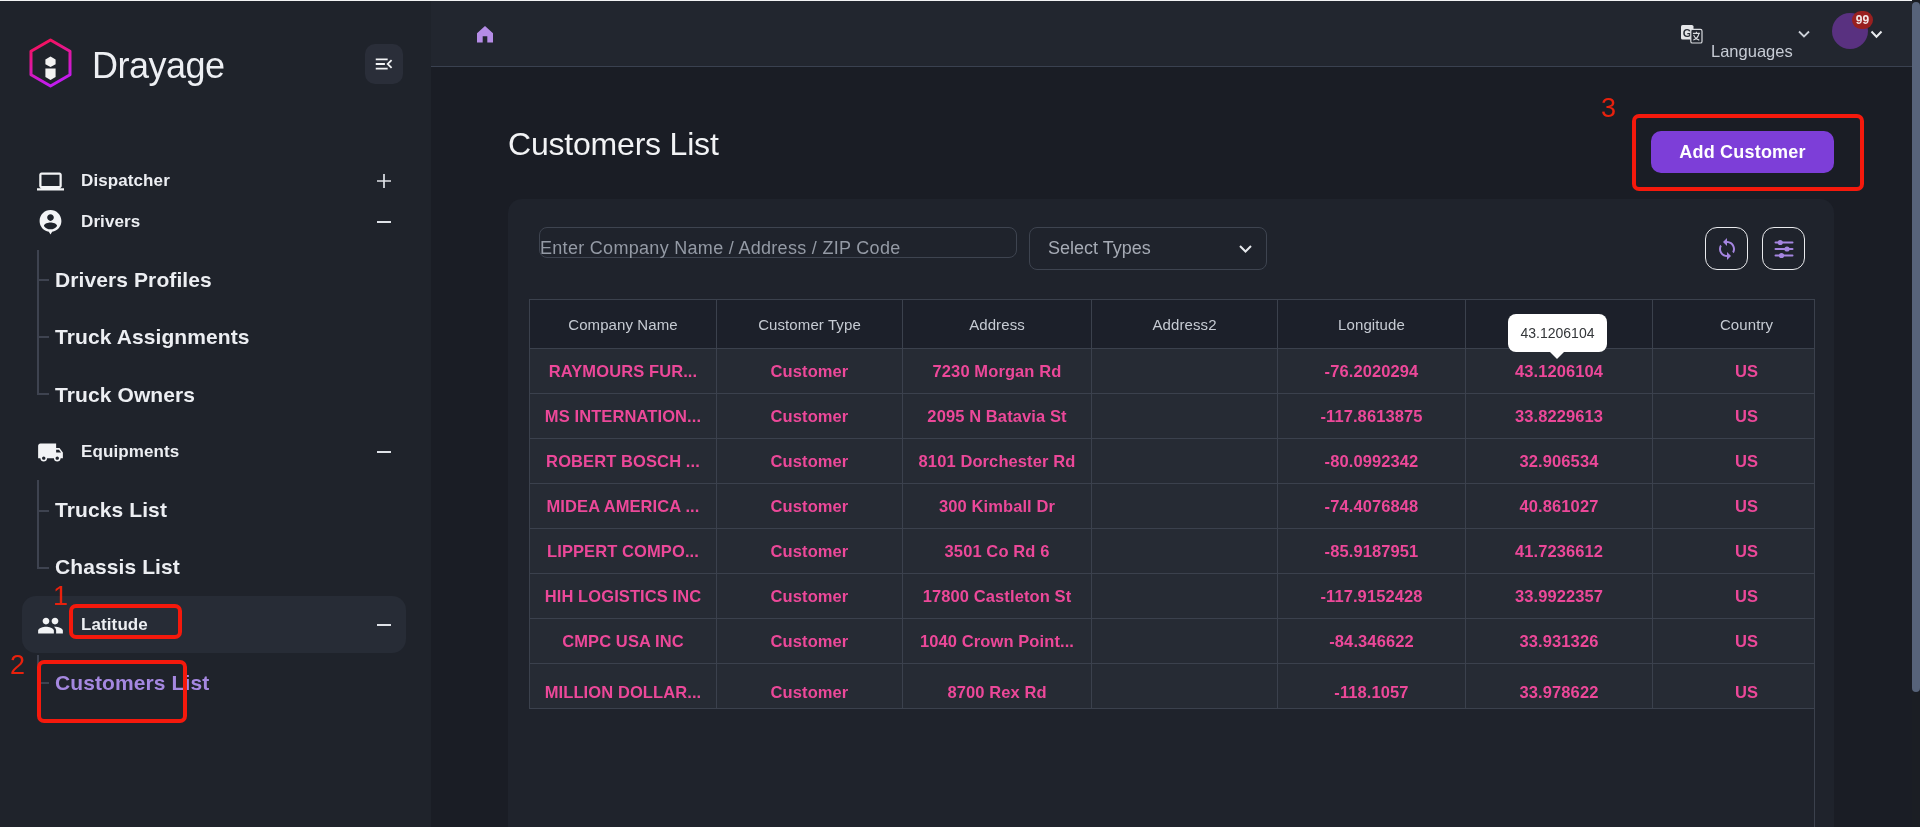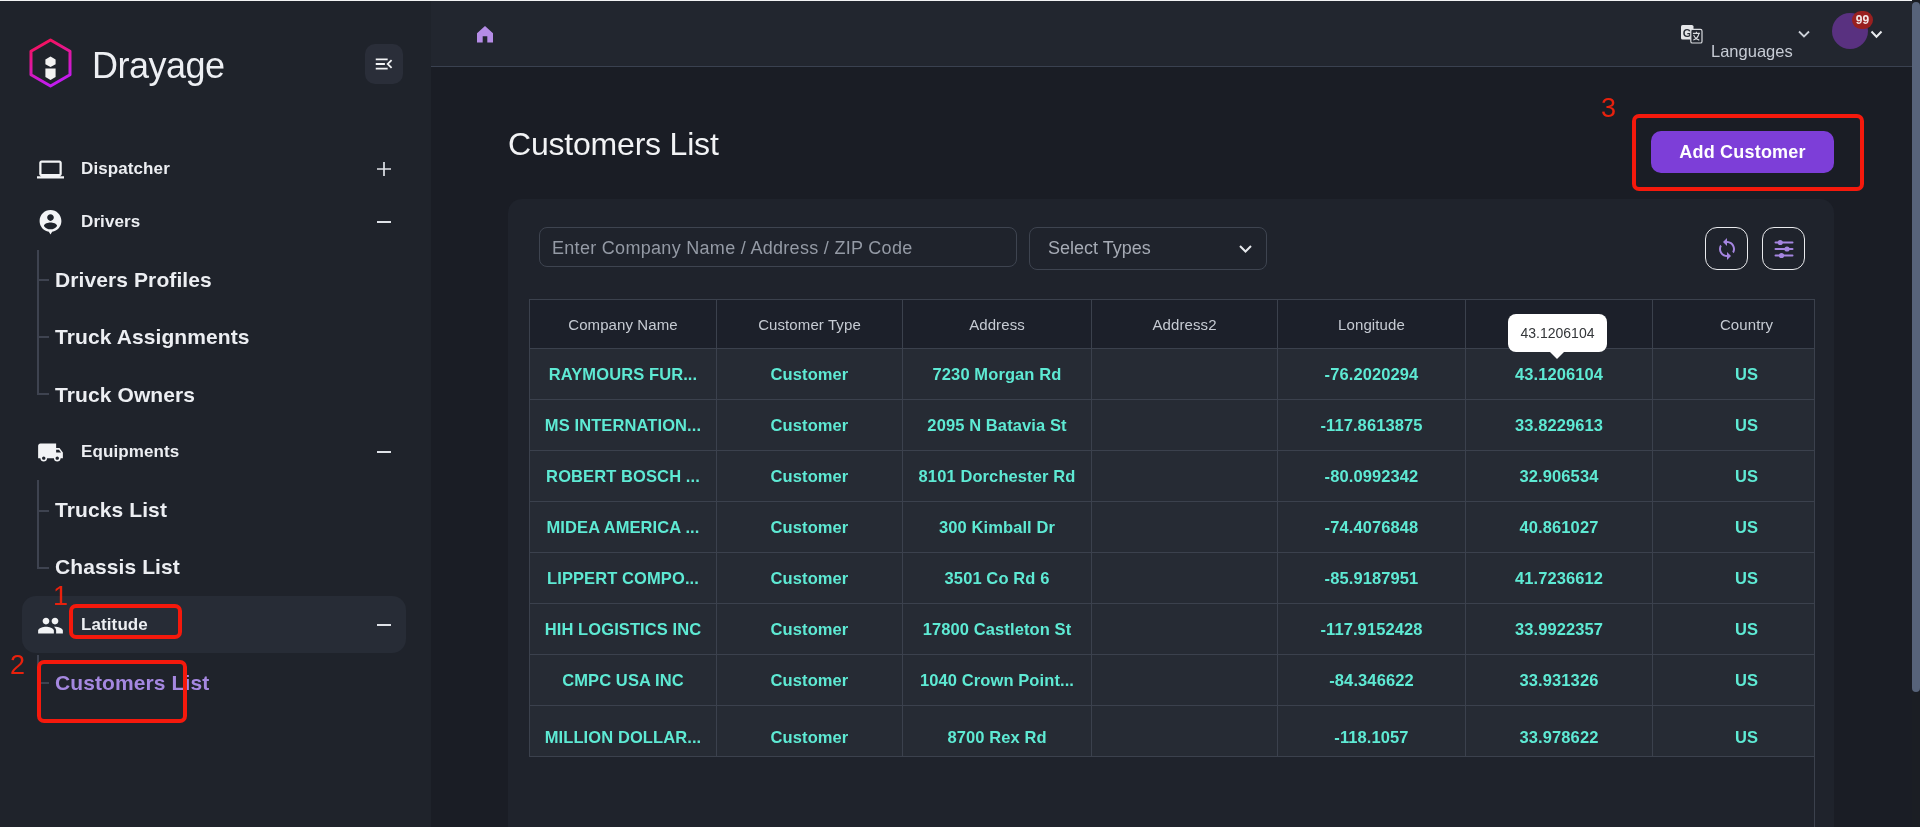--- a/index.html
+++ b/index.html
@@ -34,34 +34,34 @@
 #translate { left:1681px; top:24px; }
 #langs { left:1711px; top:24.5px; font-size:16.5px; color:#c6cbd4;margin-top:17px; }
 #langchev { left:1797px; top:30px; }
 #avatar { left:1832px; top:13px; width:36px; height:36px; border-radius:50%; background:#593180; }
 #badge { left:1852px; top:11px; width:21px; height:18px; border-radius:9px; background:#992020; color:#f2e7e7; font-size:12px; font-weight:700; text-align:center; line-height:18px; z-index:6; }
 #avchev { left:1870px; top:30px; }
 
 #h1 { left:508px; top:126px; font-size:32px; font-weight:500; color:#f2f3f5; letter-spacing:-0.2px; }
 #addbtn { left:1651px; top:131px; width:183px; height:42px; background:#7d3ed8; border-radius:10px; color:#fff; font-size:18px; font-weight:700; text-align:center; line-height:42px; letter-spacing:0.2px; }
 #card { left:508px; top:199px; width:1326px; height:628px; background:#1f232c; border-radius:14px 14px 0 0; }
-#searchin { left:539px; top:227px; width:478px; height:40px; border:1px solid #3e4450; border-radius:8px; color:#949aa5; font-size:18px; line-height:41px; padding-left:12px; letter-spacing:0.3px; }
+#searchin { left:539px; top:227px; width:478px; height:31px; border:1px solid #3e4450; border-radius:8px; color:#949aa5; font-size:18px; line-height:41px; letter-spacing:0.3px; }
 #seltypes { left:1029px; top:227px; width:238px; height:43px; border:1px solid #3e4450; border-radius:8px; color:#a6abb5; font-size:18px; line-height:41px; padding-left:18px; }
 #selchev { left:1238px; top:244px; }
 .iconbtn { width:43px; height:43px; border:1px solid #e9eaed; border-radius:12px; }
 #syncbtn { left:1705px; top:227px; }
 #tunebtn { left:1762px; top:227px; }
 .iconbtn svg { position:absolute; left:9px; top:9px; }
 
 #tblwrap { left:529px; top:299px; width:1286px; height:528px; overflow:hidden; border-right:1px solid #3b414d; }
 #tbl { border-collapse:collapse; table-layout:fixed; width:1311px; }
 #tbl th, #tbl td { border:1px solid #3b414d; text-align:center; overflow:hidden; white-space:nowrap; }
 #tbl th { height:49px; background:#1c202a; color:#c6cbd3; font-size:15px; font-weight:400; letter-spacing:0.1px; }
 #tbl tr:last-child td { padding-top:12px; }
-#tbl td { height:51px; background:#262b34; color:#5eead4; font-size:16.5px; font-weight:700; letter-spacing:0.1px; }
+#tbl td { height:45px; background:#262b34; color:#ec4899; font-size:16.5px; font-weight:700; letter-spacing:0.1px; }
 
 #tooltip { left:1508px; top:314px; width:99px; height:38px; background:#ffffff; border-radius:8px; color:#333639; font-size:14px; font-weight:400; text-align:center; line-height:38px; z-index:30; }
 #tooltiparrow { left:1550px; top:352px; width:0; height:0; border-left:7px solid transparent; border-right:7px solid transparent; border-top:7px solid #ffffff; z-index:30; }
 </style>
 </head>
 <body>
 <div class="abs" id="sidebar"></div>
 <div class="abs" id="topbar"></div>
 <div class="abs" id="content"></div>
 <div class="abs" id="topline"></div>
@@ -84,21 +84,21 @@
 </svg>
 <div class="abs" id="brand">Drayage</div>
 <div class="abs" id="collapse">
   <svg width="22" height="22" viewBox="0 0 24 24" fill="#f2f3f5">
       <path d="M3 18h13v-2H3v2zm0-5h10v-2H3v2zm0-7v2h13V6H3zm18 9.59L17.42 12 21 8.41 19.59 7l-5 5 5 5L21 15.59z"></path>
     </svg>
 </div>
 
 <div class="abs" id="cust-hl"></div>
 
-<div class="abs mitem" style="top:140px;">
+<div class="abs mitem" style="top:152px;">
   <svg class="micon" viewBox="0 0 24 24" fill="#f2f3f5">
       <path d="M20 18c1.1 0 1.99-.9 1.99-2L22 6c0-1.1-.9-2-2-2H4c-1.1 0-2 .9-2 2v10c0 1.1.9 2 2 2H0v2h24v-2h-4zM4 6h16v10H4V6z"></path>
     </svg>
   <span class="mtext">Dispatcher</span>
   <svg class="mplus" style="height:26px;" viewBox="0 0 26 26">
       <path d="M13 6v14M6 13h14" stroke="#dfe2e8" stroke-width="1.7"></path>
     </svg>
 </div>
 <div class="abs mitem" style="top:193px;">
   <svg class="micon" viewBox="0 0 24 26" fill="#f2f3f5">

